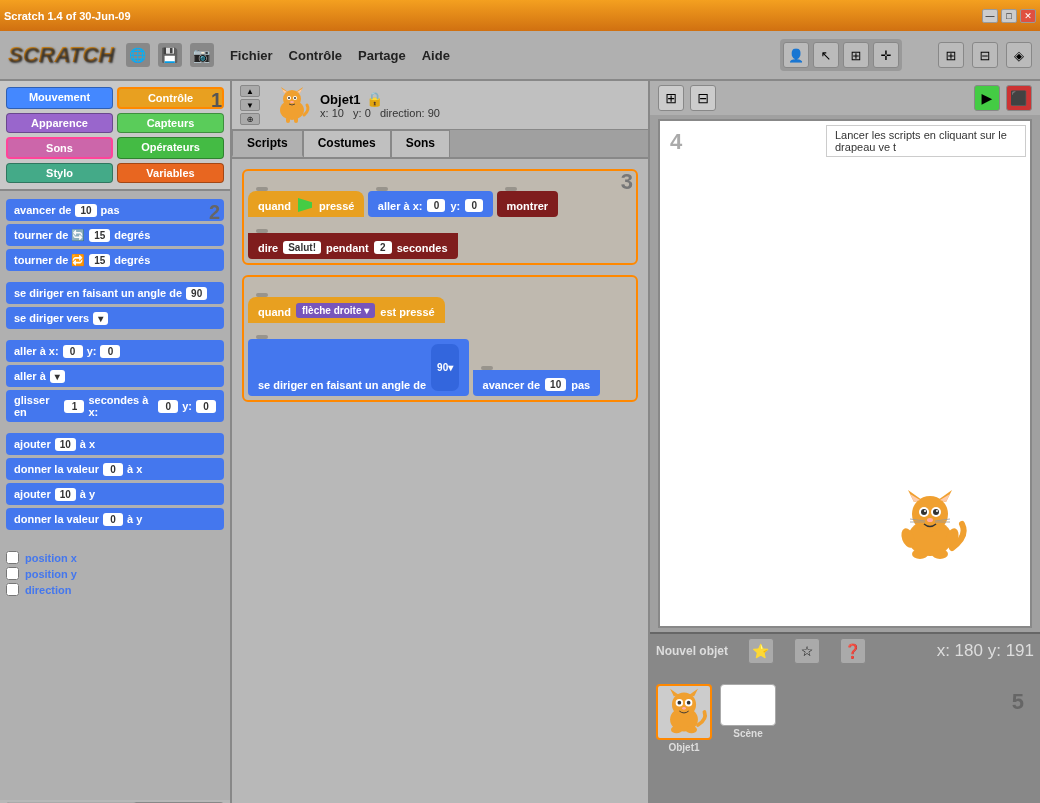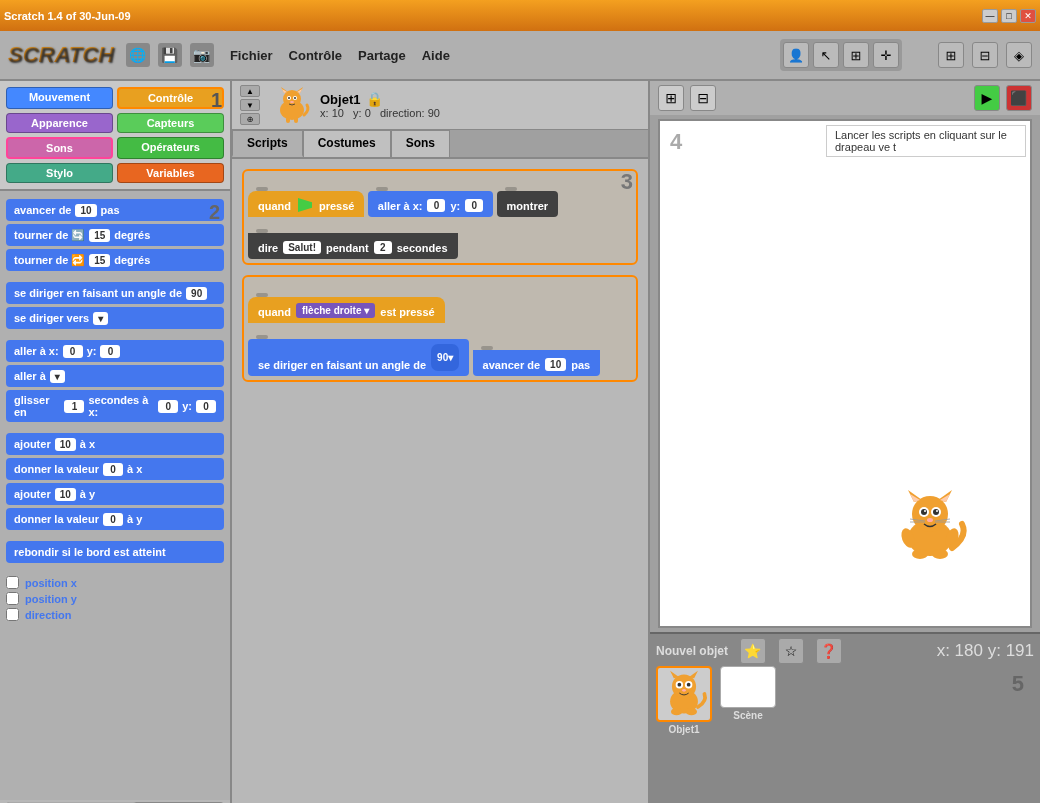--- a/index.html
+++ b/index.html
@@ -338,21 +338,21 @@
       content: '';
       position: absolute;
       left: 8px;
       top: -4px;
       width: 12px;
       height: 4px;
       background: rgba(0,0,0,0.2);
       border-radius: 2px;
     }
     .s-block-orange { background: #e8a020; }
-    .s-block-purple { background: #404040; }
+    .s-block-purple { background: #7f1d1d; }
     .s-block-blue { background: #4477ee; }
 
     .s-val {
       background: white;
       color: #333;
       padding: 1px 5px;
       border-radius: 3px;
       font-size: 10px;
       min-width: 18px;
       text-align: center;
@@ -363,21 +363,21 @@
       padding: 2px 6px;
       border-radius: 3px;
       font-size: 10px;
       display: flex;
       align-items: center;
       gap: 2px;
     }
     .s-dropdown2 {
       background: #3366dd;
       color: white;
-      padding: 8px 6px;
+      padding: 18px 6px;
       border-radius: 7px;
       font-size: 10px;
     }
     .s-group-wrapper {
       border: 2px solid #ff8800;
       border-radius: 6px;
       padding: 4px;
       background: rgba(255,200,100,0.1);
     }
 
@@ -456,23 +456,23 @@
     #sprite-panel {
       height: 180px;
       background: #888;
       border-top: 2px solid #666;
       padding: 4px 6px;
       display: flex;
       flex-direction: column;
     }
     #sprite-toolbar {
       display: flex;
-      gap: 12px;
-      align-items: center;
-      margin-bottom: 2px;
+      gap: 20px;
+      align-items: center;
+      margin-bottom: 20px;
     }
     #sprite-toolbar-label {
       font-size: 12px;
       font-weight: bold;
       color: #ddd;
     }
     .sprite-tool-btn {
       width: 26px;
       height: 26px;
       background: #aaa;
@@ -644,23 +644,20 @@
       <div class="block block-blue block-full">
         donner la valeur <span class="block-value">0</span> à x
       </div>
       <div class="block block-blue block-full">
         ajouter <span class="block-value">10</span> à y
       </div>
       <div class="block block-blue block-full">
         donner la valeur <span class="block-value">0</span> à y
       </div>
       <div style="height:8px"></div>
-      <div class="block block-blue block-full">
-        rebondir si le bord est atteint
-      </div>
       <div style="height:10px"></div>
       <div class="checkbox-block">
         <input type="checkbox" style="">
         <span class="checkbox-label">position x</span>
       </div>
       <div class="checkbox-block">
         <input type="checkbox" style="">
         <span class="checkbox-label">position y</span>
       </div>
       <div class="checkbox-block">

